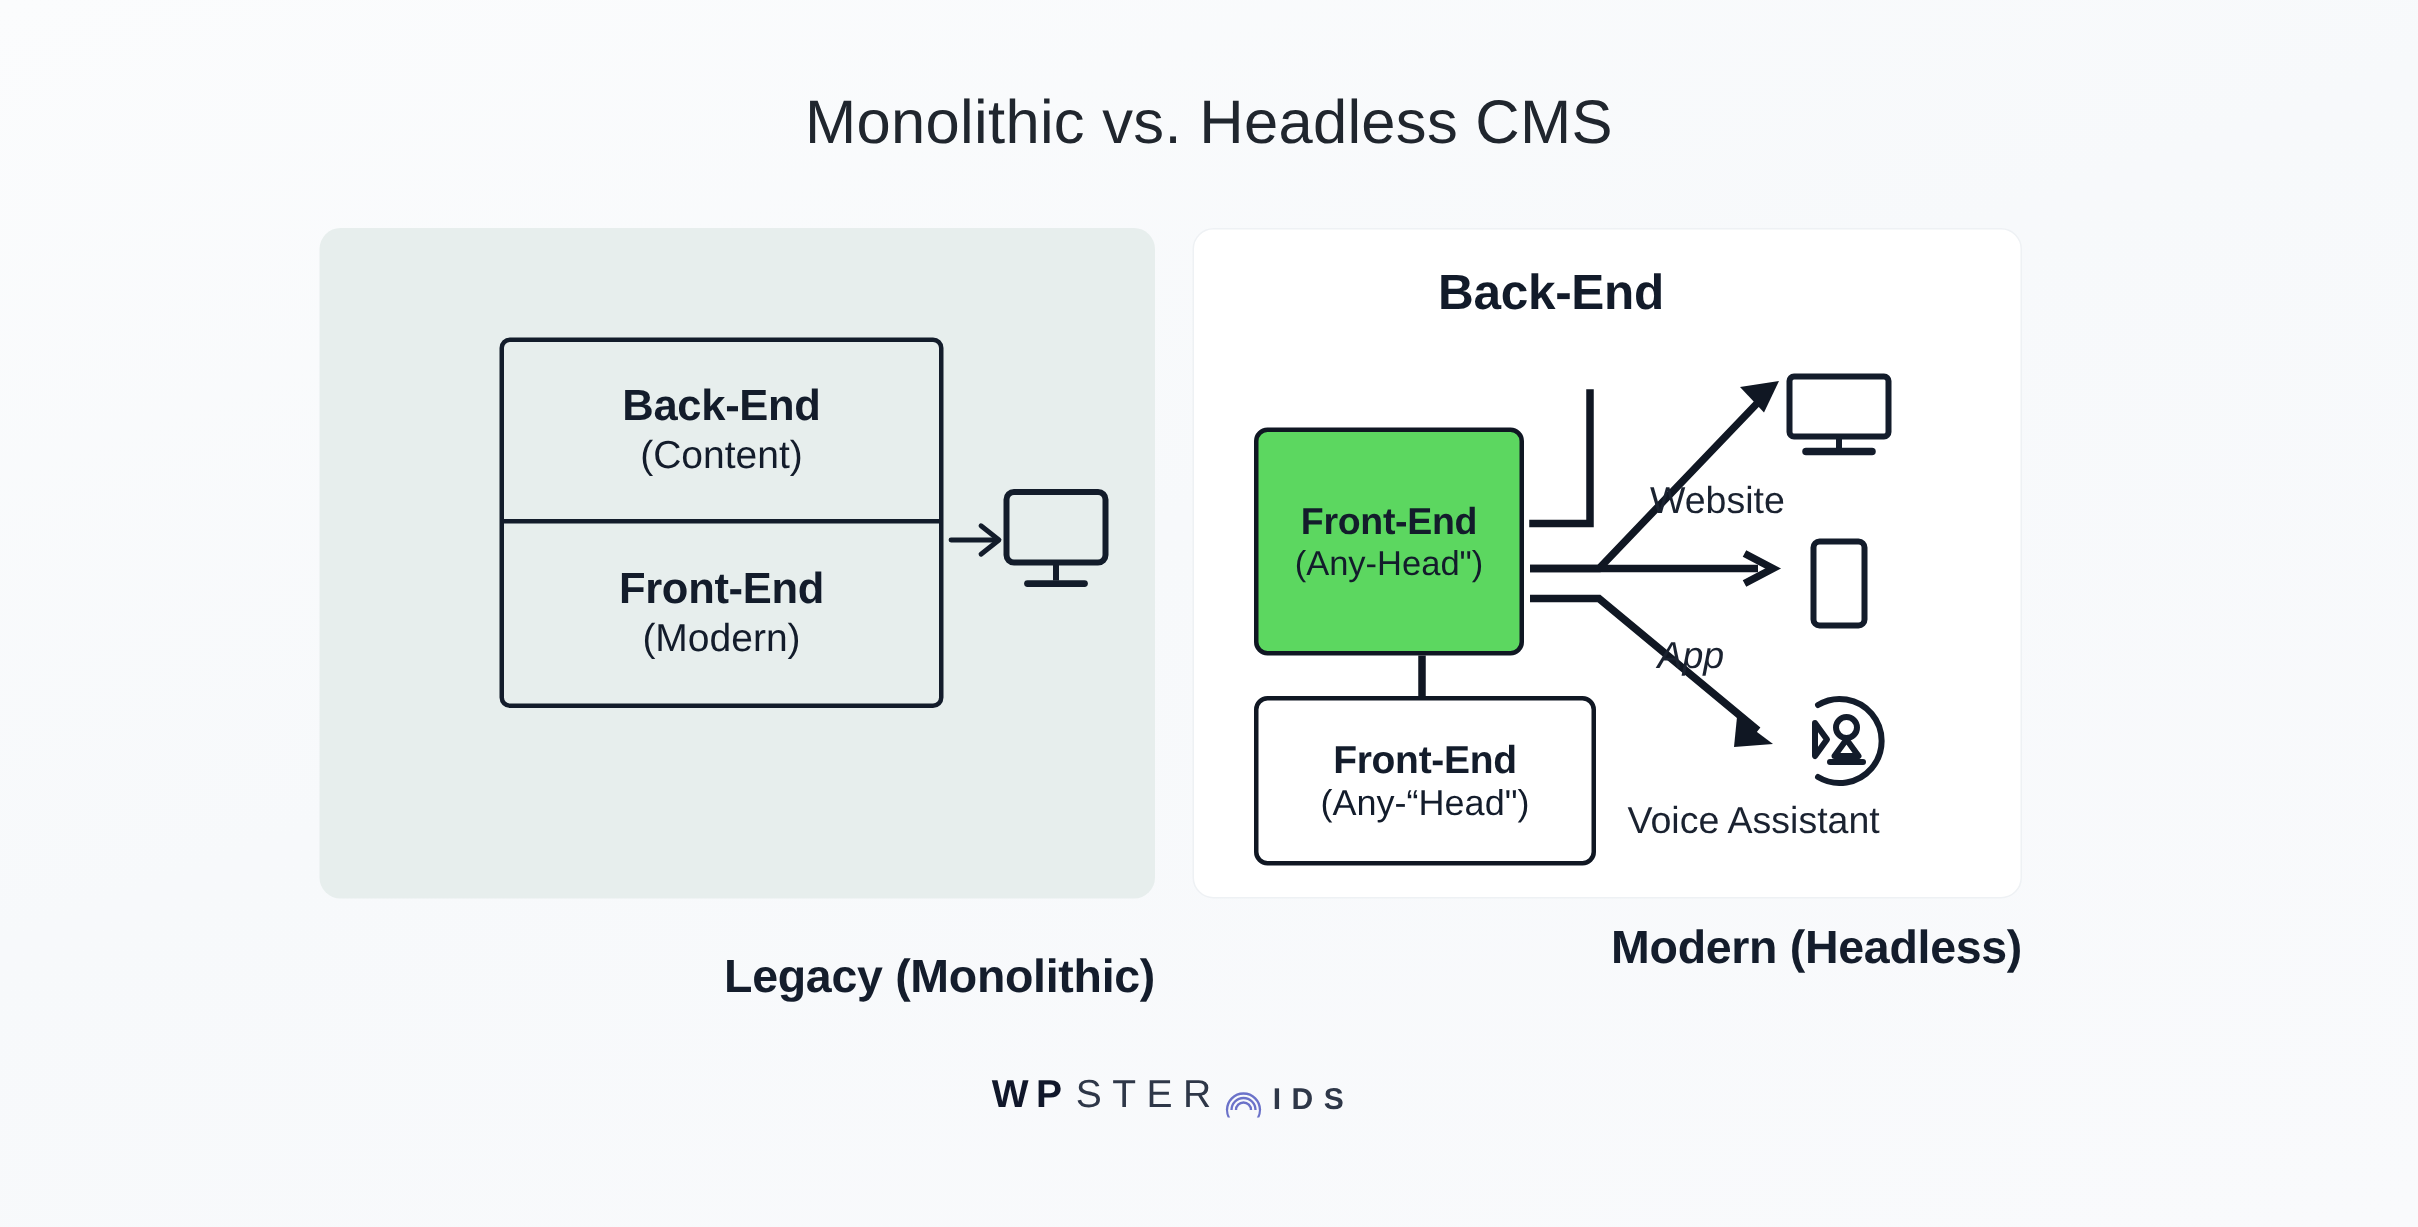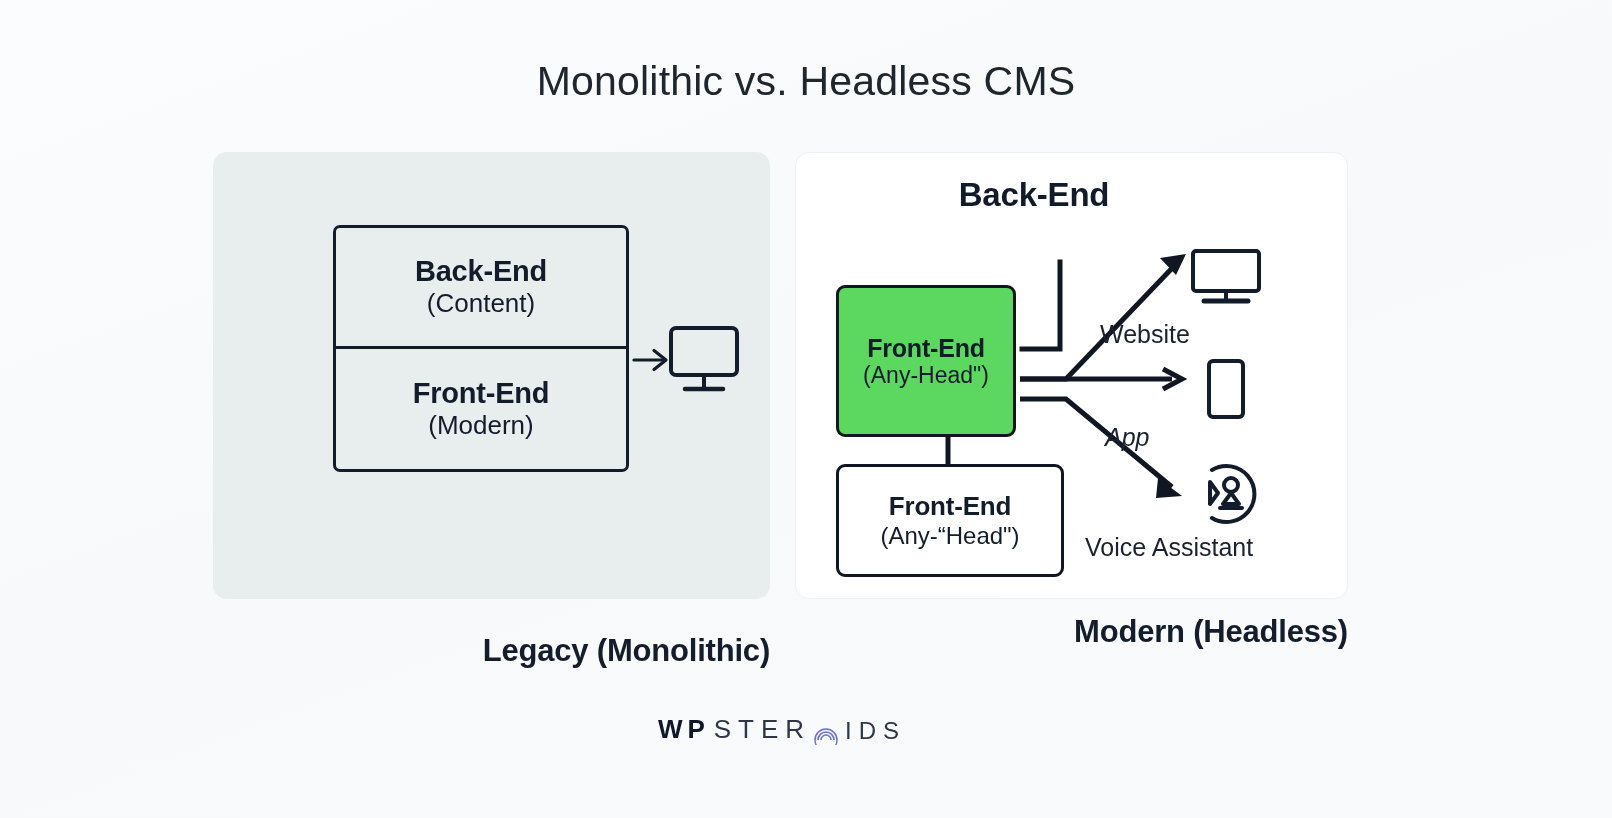--- a/index.html
+++ b/index.html
@@ -231,22 +231,22 @@
     letter-spacing: 7px;
     margin-left: 4px;
   }
   #logo-mark {
     width: 28px;
     height: 28px;
     margin: 0 5px 0 1px;
     display: inline-block;
   }
   #logo-ids {
-    font-size: 24px;
-    font-weight: 400;
+    font-size: 20px;
+    font-weight: 700;
     color: #2e3748;
     letter-spacing: 7px;
   }
 </style>
 </head>
 <body>
 
 <div id="canvas">
 
   <div id="title">Monolithic vs. Headless CMS</div>

